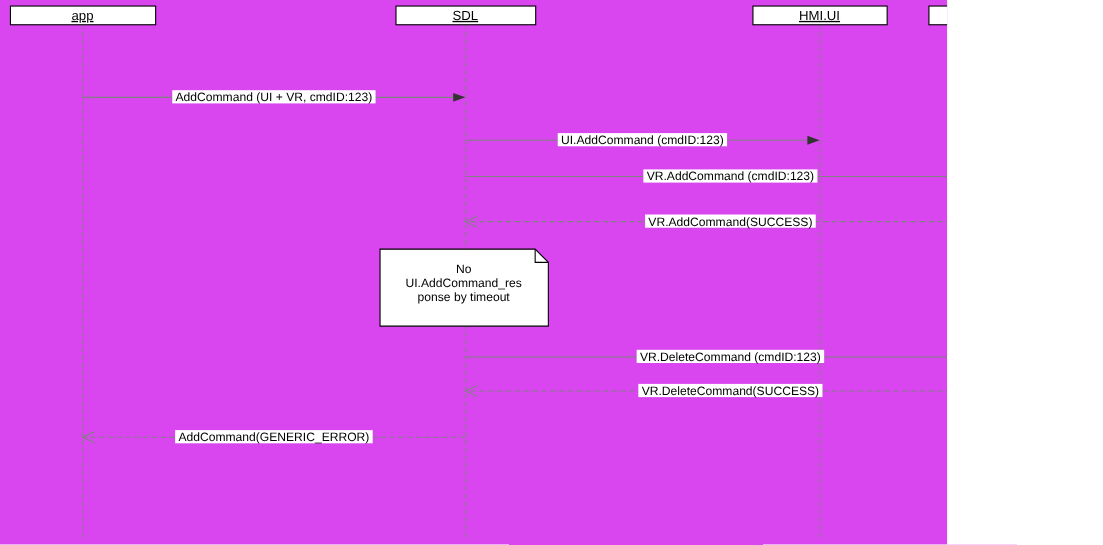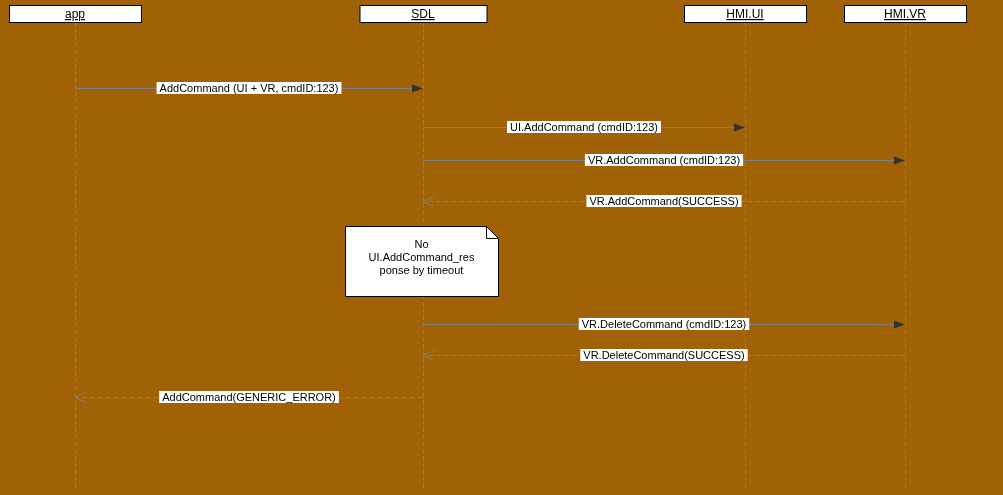--- a/index.html
+++ b/index.html
@@ -2,23 +2,23 @@
 <html><head>
 <meta charset="utf-8">
 <style>
   html, body {
     margin: 0;
     padding: 0;
     background: #ffffff;
   }
   .stage {
     position: relative;
-    width: 1003px;
+    width: 861px;
     height: 495px;
-    background: #a16207;
+    background: #d946ef;
     overflow: hidden;
   }
   svg text {
     font-family: "Liberation Sans", sans-serif;
     fill: #000000;
   }
 </style>
 </head>
 <body>
 

